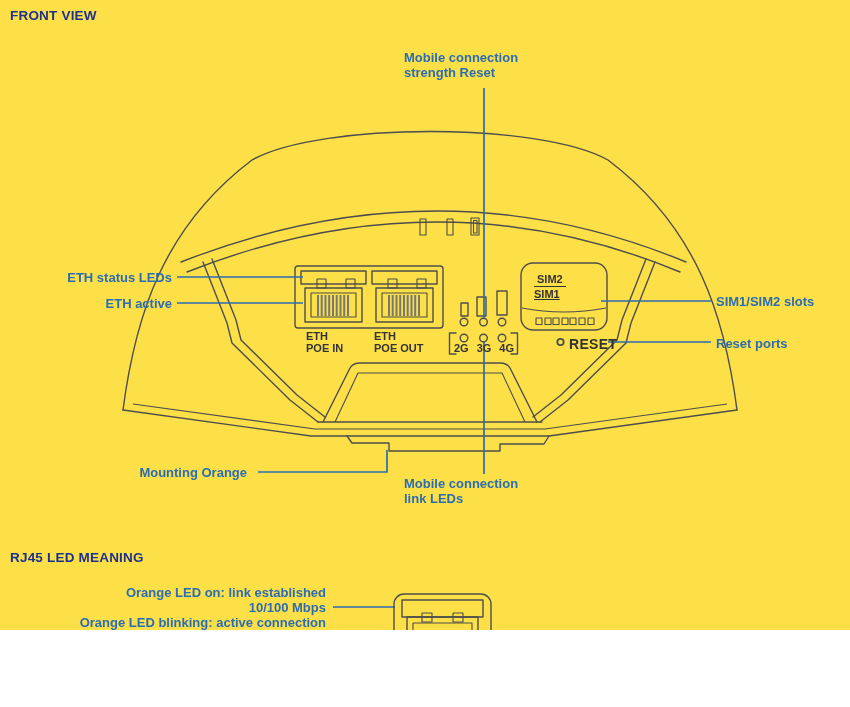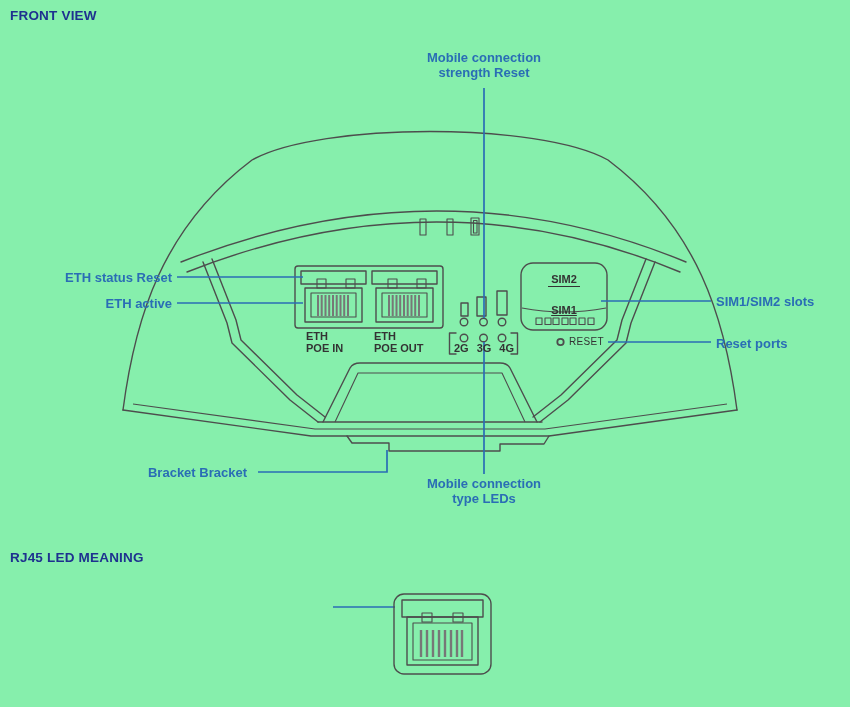--- a/index.html
+++ b/index.html
@@ -3,39 +3,39 @@
 <meta charset="utf-8">
 <style>
   :root{
     --heading:#1e318f;
     --label-blue:#2a6db5;
     --line-art:#4d4d4d;
     --device-text:#333333;
   }
   html,body{margin:0;padding:0;background:#ffffff;}
   .canvas{
-    position:relative;width:850px;height:707px;background:#86efac;overflow:hidden;
+    position:relative;width:850px;height:630px;background:#fde047;overflow:hidden;
     font-family:"Liberation Sans","DejaVu Sans",sans-serif;
   }
   .abs{position:absolute;}
   .h1{
     font-size:13.5px;font-weight:800;color:var(--heading);letter-spacing:.2px;
   }
   .lbl{
     font-size:13px;font-weight:700;color:var(--label-blue);line-height:15px;white-space:nowrap;text-align:center;
   }
-  .lbl.center{text-align:center;white-space:normal;}
+  .lbl.center{text-align:left;white-space:normal;}
   .lbl.right{text-align:right;}
   .dev{
     font-size:11px;font-weight:700;color:var(--device-text);line-height:12px;text-align:left;white-space:nowrap;
   }
-  .sim-frac{width:60px;text-align:center;}
+  .sim-frac{width:60px;text-align:left;}
   .sim-frac .top{display:inline-block;border-bottom:1.6px solid var(--device-text);padding:0 3px 1px 3px;}
-  .sim-frac .bot{display:block;margin-top:17px;text-decoration:underline;}
-  .reset-lbl{font-size:10px;font-weight:400;color:var(--device-text);letter-spacing:.3px;}
+  .sim-frac .bot{display:block;margin-top:1px;text-decoration:underline;}
+  .reset-lbl{font-size:14px;font-weight:700;color:var(--device-text);letter-spacing:.3px;}
   .sig-row{display:flex;justify-content:space-between;width:60px;font-size:11px;font-weight:700;color:var(--device-text);}
   svg .ink{stroke:var(--line-art);fill:none;stroke-width:1.4;stroke-linejoin:round;stroke-linecap:round;}
   svg .ink-thin{stroke:var(--line-art);fill:none;stroke-width:1.1;stroke-linejoin:round;}
   svg .pins{stroke:#777777;fill:none;stroke-width:2;}
   svg .pins-big{stroke:#777777;fill:none;stroke-width:2.4;}
   svg .blue{stroke:var(--label-blue);fill:none;stroke-width:1.7;}
 </style>
 </head>
 <body>
 
@@ -145,28 +145,28 @@
     </g>
   </svg>
 
   <div class="abs h1" style="left:10px;top:8px;">FRONT VIEW</div>
   <div class="abs h1" style="left:10px;top:550px;">RJ45 LED MEANING</div>
 
   <div class="abs lbl center" style="left:404px;top:50px;width:160px;">
     <div>Mobile connection</div>
     <div>strength Reset</div>
   </div>
-  <div class="abs lbl right" style="left:30px;top:270px;width:142px;">ETH status Reset</div>
+  <div class="abs lbl right" style="left:30px;top:270px;width:142px;">ETH status LEDs</div>
   <div class="abs lbl right" style="left:30px;top:296px;width:142px;">ETH active</div>
   <div class="abs lbl" style="left:716px;top:294px;">SIM1/SIM2 slots</div>
   <div class="abs lbl" style="left:716px;top:336px;">Reset ports</div>
-  <div class="abs lbl right" style="left:87px;top:465px;width:160px;">Bracket Bracket</div>
+  <div class="abs lbl right" style="left:87px;top:465px;width:160px;">Mounting Orange</div>
   <div class="abs lbl center" style="left:404px;top:476px;width:160px;">
     <div>Mobile connection</div>
-    <div>type LEDs</div>
+    <div>link LEDs</div>
   </div>
 
   <div class="abs dev" style="left:306px;top:330px;width:60px;">
     <div>ETH</div>
     <div>POE IN</div>
   </div>
   <div class="abs dev" style="left:374px;top:330px;width:60px;">
     <div>ETH</div>
     <div>POE OUT</div>
   </div>
@@ -174,14 +174,19 @@
     <span>2G</span>
     <span>3G</span>
     <span>4G</span>
   </div>
   <div class="abs dev sim-frac" style="left:534px;top:273px;">
     <span class="top">SIM2</span>
     <span class="bot">SIM1</span>
   </div>
   <div class="abs reset-lbl" style="left:569px;top:336px;">RESET</div>
 
+  <div class="abs lbl right" style="left:45px;top:585px;width:281px;">
+    <div>Orange LED on: link established</div>
+    <div>10/100 Mbps</div>
+    <div>Orange LED blinking: active connection</div>
+  </div>
 
 </div>
 
 </body></html>

